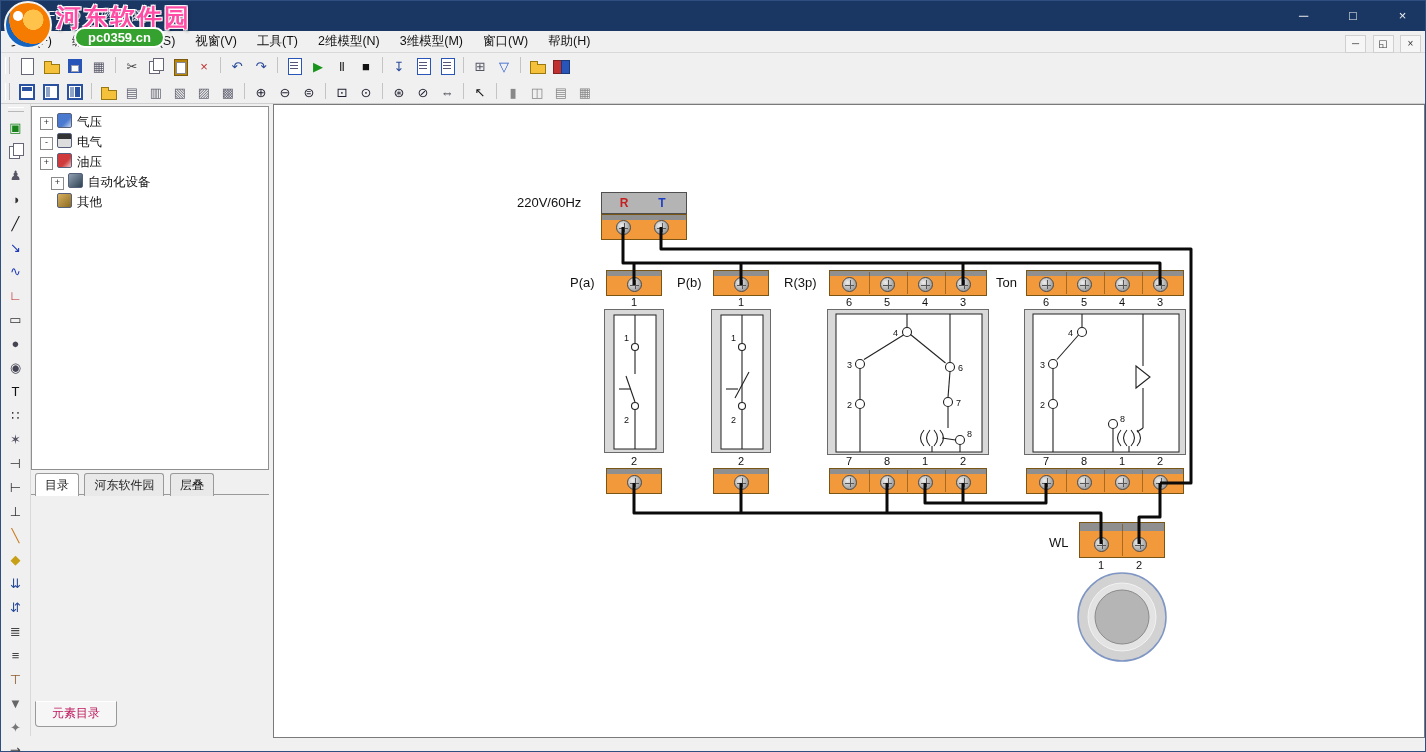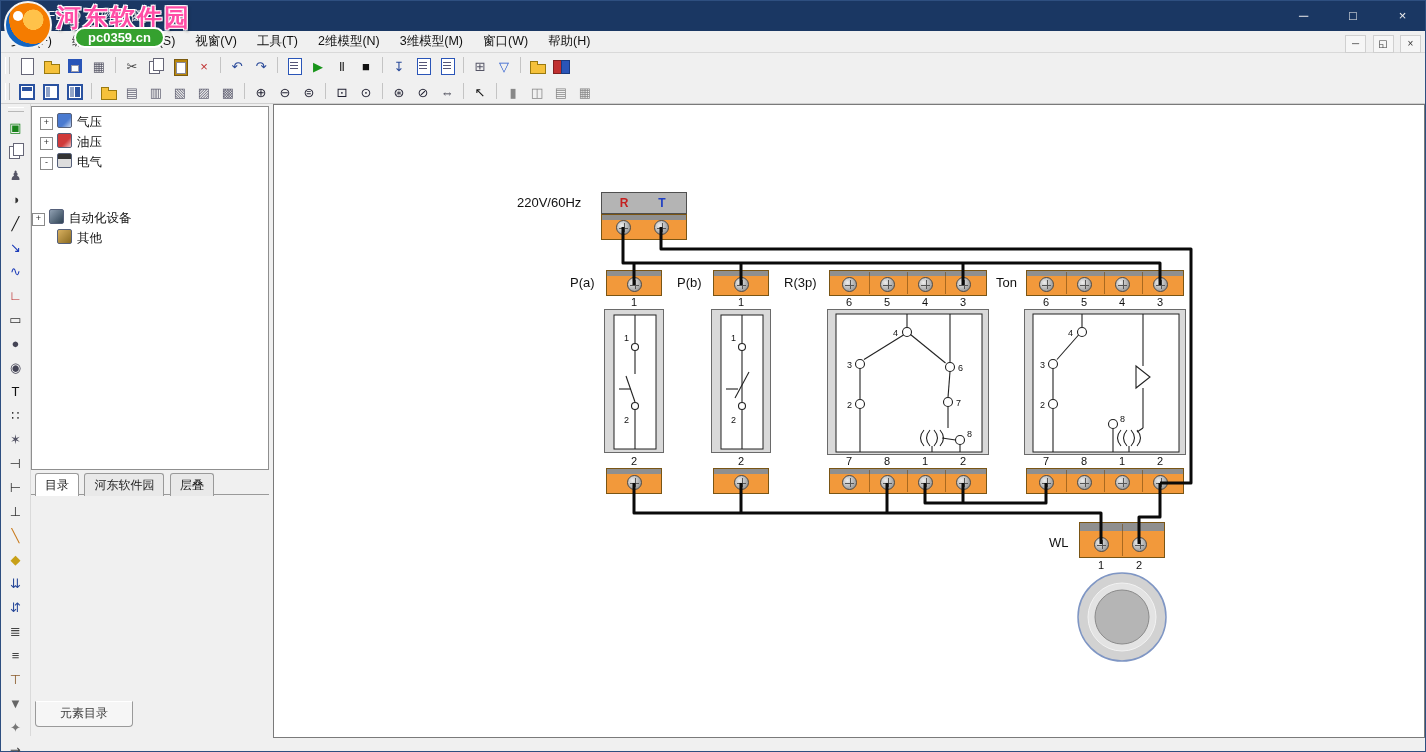--- a/index.html
+++ b/index.html
@@ -79,22 +79,22 @@
     border:1px solid #8f8f8f;box-sizing:border-box;}
   .vplc{text-align:center;}
   .vplc-icon{width:54px;height:38px;position:relative;margin:16px auto 6px;}
   .vplc-icon::before{content:"";position:absolute;left:0;top:2px;width:16px;height:34px;
     background:linear-gradient(#2a3a7a,#141c44);border-radius:2px;}
   .vplc-icon::after{content:"";position:absolute;left:17px;top:2px;width:35px;height:34px;
     background:repeating-linear-gradient(90deg,#5a5a66 0 2px,#dcdcdc 2px 6px);border:1px solid #888;box-sizing:border-box;}
   .vplc-lights{position:absolute;left:6px;top:7px;width:4px;height:3px;background:#3ad43a;z-index:2;
     box-shadow:0 6px 0 #3ad43a,0 12px 0 #d4d43a;}
   .vplc-label{font-size:13px;color:#111;}
-  #bottomtab{position:absolute;left:34px;top:700px;padding:3px 24px 4px;font-size:12px;background:#f6f6f6;
-    border:1px solid #9a9a9a;border-top:1px solid #fff;border-radius:0 0 4px 4px;color:#404040;}
+  #bottomtab{position:absolute;left:34px;top:700px;padding:3px 16px 4px;font-size:12px;background:#f6f6f6;
+    border:1px solid #9a9a9a;border-top:1px solid #fff;border-radius:0 0 4px 4px;color:#be185d;}
 
   
   #canvas{position:absolute;left:272px;top:103px;width:1152px;height:634px;background:#fff;
     border:1px solid #7a7a7a;box-sizing:border-box;overflow:hidden;}
   #wires{position:absolute;left:0;top:0;pointer-events:none;}
   #wires path{stroke:#0a0a0a;stroke-width:3;fill:none;stroke-linejoin:round;}
   .clabel{position:absolute;font-size:13px;color:#111;}
   .strip{position:absolute;background:linear-gradient(#8f8f8f 0,#8f8f8f 5px,#f2993b 5px);
     border:1px solid #7a5514;box-sizing:border-box;}
   .strip-tall{background:linear-gradient(#8f8f8f 0,#8f8f8f 8px,#f2993b 8px);}
@@ -159,23 +159,23 @@
   <div id="toolbar1"><span class="bar-grip"></span><span id="toolbar1-icons"><span class="tbi ic-page"></span><span class="tbi ic-folder"></span><span class="tbi ic-floppy"></span><span class="tbi" style="color: rgb(90, 90, 106);">▦</span><span class="tb-sep"></span><span class="tbi" style="color: rgb(68, 68, 68);">✂</span><span class="tbi ic-pages"></span><span class="tbi ic-clipboard"></span><span class="tbi" style="color: rgb(192, 48, 48);">×</span><span class="tb-sep"></span><span class="tbi" style="color: rgb(42, 74, 154);">↶</span><span class="tbi" style="color: rgb(42, 74, 154);">↷</span><span class="tb-sep"></span><span class="tbi ic-page-lines"></span><span class="tbi" style="color: rgb(24, 148, 26);">▶</span><span class="tbi" style="color: rgb(51, 51, 51);">Ⅱ</span><span class="tbi" style="color: rgb(17, 17, 17);">■</span><span class="tb-sep"></span><span class="tbi" style="color: rgb(42, 74, 154);">↧</span><span class="tbi ic-page-lines"></span><span class="tbi ic-page-lines"></span><span class="tb-sep"></span><span class="tbi" style="color: rgb(85, 85, 102);">⊞</span><span class="tbi" style="color: rgb(34, 85, 204);">▽</span><span class="tb-sep"></span><span class="tbi ic-folder"></span><span class="tbi ic-book"></span></span></div>
   <div id="toolbar2"><span class="bar-grip"></span><span id="toolbar2-icons"><span class="tbi ic-win1"></span><span class="tbi ic-win2"></span><span class="tbi ic-win3"></span><span class="tb-sep"></span><span class="tbi ic-folder-sm"></span><span class="tbi" style="color: rgb(102, 102, 119);">▤</span><span class="tbi" style="color: rgb(102, 102, 119);">▥</span><span class="tbi" style="color: rgb(102, 102, 119);">▧</span><span class="tbi" style="color: rgb(102, 102, 119);">▨</span><span class="tbi" style="color: rgb(102, 102, 119);">▩</span><span class="tb-sep"></span><span class="tbi" style="color: rgb(34, 34, 51);">⊕</span><span class="tbi" style="color: rgb(34, 34, 51);">⊖</span><span class="tbi" style="color: rgb(34, 34, 51);">⊜</span><span class="tb-sep"></span><span class="tbi" style="color: rgb(34, 34, 51);">⊡</span><span class="tbi" style="color: rgb(34, 34, 51);">⊙</span><span class="tb-sep"></span><span class="tbi" style="color: rgb(34, 34, 51);">⊛</span><span class="tbi" style="color: rgb(34, 34, 51);">⊘</span><span class="tbi" style="color: rgb(34, 34, 51);">⇔</span><span class="tb-sep"></span><span class="tbi" style="color: rgb(17, 17, 17);">↖</span><span class="tb-sep"></span><span class="tbi" style="color: rgb(136, 136, 136);">▮</span><span class="tbi" style="color: rgb(136, 136, 136);">◫</span><span class="tbi" style="color: rgb(136, 136, 136);">▤</span><span class="tbi" style="color: rgb(136, 136, 136);">▦</span></span></div>
 
   <div id="lefttools">
     <span class="col-grip"></span>
     <span id="lefttools-icons"><span class="tbi" style="color: rgb(24, 131, 26);">▣</span><span class="tbi ic-pages"></span><span class="tbi" style="color: rgb(85, 85, 102);">♟</span><span class="tbi" style="color: rgb(51, 51, 51);">◑</span><span class="tbi" style="color: rgb(17, 17, 17);">╱</span><span class="tbi" style="color: rgb(26, 58, 184);">↘</span><span class="tbi" style="color: rgb(26, 58, 184);">∿</span><span class="tbi" style="color: rgb(184, 32, 32);">∟</span><span class="tbi" style="color: rgb(51, 51, 51);">▭</span><span class="tbi" style="color: rgb(68, 68, 85);">●</span><span class="tbi" style="color: rgb(68, 68, 85);">◉</span><span class="tbi" style="color: rgb(17, 17, 17);">T</span><span class="tbi" style="color: rgb(51, 51, 51);">∷</span><span class="tbi" style="color: rgb(85, 85, 102);">✶</span><span class="tbi" style="color: rgb(51, 51, 51);">⊣</span><span class="tbi" style="color: rgb(51, 51, 51);">⊢</span><span class="tbi" style="color: rgb(51, 51, 51);">⊥</span><span class="tbi" style="color: rgb(200, 120, 24);">╲</span><span class="tbi" style="color: rgb(200, 160, 24);">◆</span><span class="tbi" style="color: rgb(42, 74, 154);">⇊</span><span class="tbi" style="color: rgb(42, 74, 154);">⇵</span><span class="tbi" style="color: rgb(68, 68, 68);">≣</span><span class="tbi" style="color: rgb(68, 68, 68);">≡</span><span class="tbi" style="color: rgb(138, 90, 42);">⊤</span><span class="tbi" style="color: rgb(102, 102, 102);">▼</span><span class="tbi" style="color: rgb(119, 119, 119);">✦</span><span class="tbi" style="color: rgb(68, 68, 68);">⇄</span></span>
   </div>
 
   <div id="treepanel">
       <div class="tree-row" style="padding-left: 8px;"><span class="expander">+</span><span class="tree-ic ti-pneumatic"></span><span class="tree-label">气压</span></div>
+      <div class="tree-row" style="padding-left: 8px;"><span class="expander">-</span><span class="tree-ic ti-electric"></span><span class="tree-label">电气</span></div>
       <div class="tree-row" style="padding-left: 8px;"><span class="expander">+</span><span class="tree-ic ti-hydraulic"></span><span class="tree-label">油压</span></div>
-      <div class="tree-row" style="padding-left: 8px;"><span class="expander">-</span><span class="tree-ic ti-electric"></span><span class="tree-label">电气</span></div>
-      <div class="tree-row" style="padding-left: 0; margin-top: 36px;"><span class="expander">+</span><span class="tree-ic ti-automation"></span><span class="tree-label">自动化设备</span></div>
+      <div class="tree-row" style="padding-left: 19px;"><span class="expander">+</span><span class="tree-ic ti-automation"></span><span class="tree-label">自动化设备</span></div>
       <div class="tree-row" style="padding-left: 8px;"><span class="expander" style="visibility: hidden;"></span><span class="tree-ic ti-other"></span><span class="tree-label">其他</span></div>
     </div>
 
   <div id="tabs1">
     <span class="tab active">目录</span>
     <span class="tab">河东软件园</span>
     <span class="tab">层叠</span>
   </div>
 
   <div id="bottomtab">元素目录</div>

